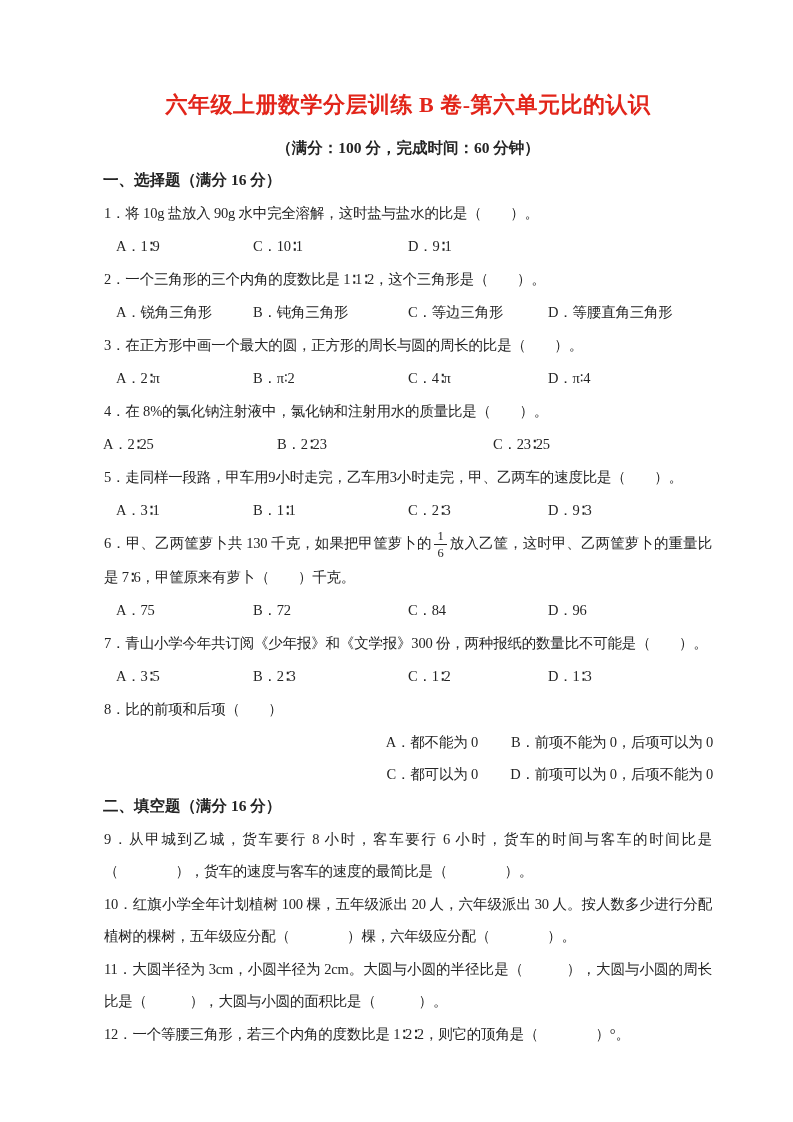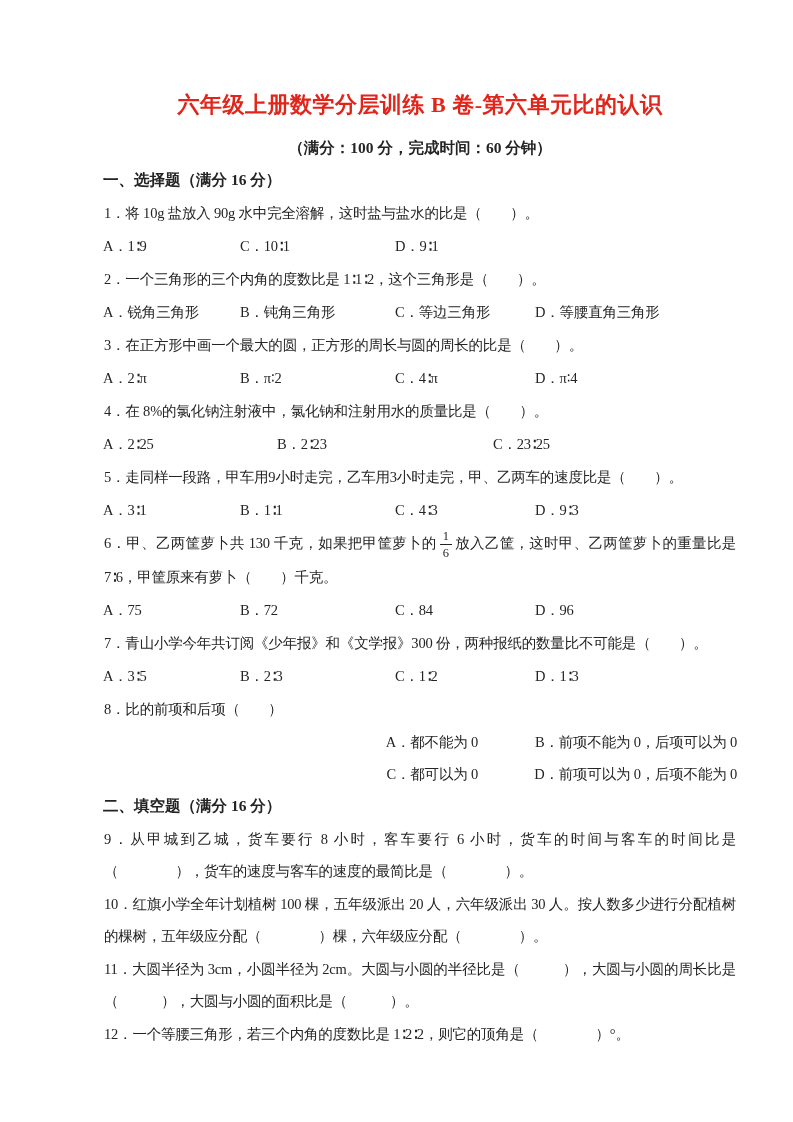--- a/index.html
+++ b/index.html
@@ -1,21 +1,21 @@
 <!DOCTYPE html>
 <html><head>
 <meta charset="utf-8">
 <style>
   html,body{margin:0;padding:0;background:#ffffff;}
   .page{
     position:relative;
     width:793px;height:1122px;
     background:#ffffff;
     box-sizing:border-box;
-    padding:88px 56px 0 103px;
+    padding:88px 80px 0 103px;
     font-family:"Liberation Serif","DejaVu Serif",serif;
     color:#242424;
     overflow:hidden;
   }
   .title{
     margin:0 0 10px 0;
     font-size:22px;font-weight:bold;
     text-align:center;
     color:#e2251a;
     letter-spacing:0.5px;
@@ -38,21 +38,21 @@
     line-height:32px;
     letter-spacing:-0.2px;
     text-align:justify;
   }
   .opts{
     display:grid;
     font-size:14.5px;
     line-height:32px;
     letter-spacing:-0.2px;
   }
-  .c4{grid-template-columns:137px 155px 140px auto;}
+  .c4{grid-template-columns:137px 155px 140px auto;margin-left:13px;}
   .c3{grid-template-columns:174px 216px auto;}
   .c2{grid-template-columns:375px auto;text-align:right;}
   .opt{white-space:nowrap;}
   .frac{
     display:inline-block;
     vertical-align:middle;
     text-align:center;
     font-size:12.5px;
     line-height:1.15;
     margin:0 3px;
@@ -98,21 +98,21 @@
   <div class="opts c3">
     <span class="opt">A．2∶25</span>
     <span class="opt">B．2∶23</span>
     <span class="opt">C．23∶25</span>
   </div>
 
   <p class="q">5．走同样一段路，甲车用9小时走完，乙车用3小时走完，甲、乙两车的速度比是（　　）。</p>
   <div class="opts c4">
     <span class="opt">A．3∶1</span>
     <span class="opt">B．1∶1</span>
-    <span class="opt">C．4∶3</span>
+    <span class="opt">C．2∶3</span>
     <span class="opt">D．9∶3</span>
   </div>
 
   <p class="q"><span>6．甲、乙两筐萝卜共 130 千克，如果把甲筐萝卜的</span><span class="frac"><span class="num">1</span><span class="den">6</span></span><span>放入乙筐，这时甲、乙两筐萝卜的重量比是 7∶6，甲筐原来有萝卜（　　）千克。</span></p>
   <div class="opts c4">
     <span class="opt">A．75</span>
     <span class="opt">B．72</span>
     <span class="opt">C．84</span>
     <span class="opt">D．96</span>
   </div>

